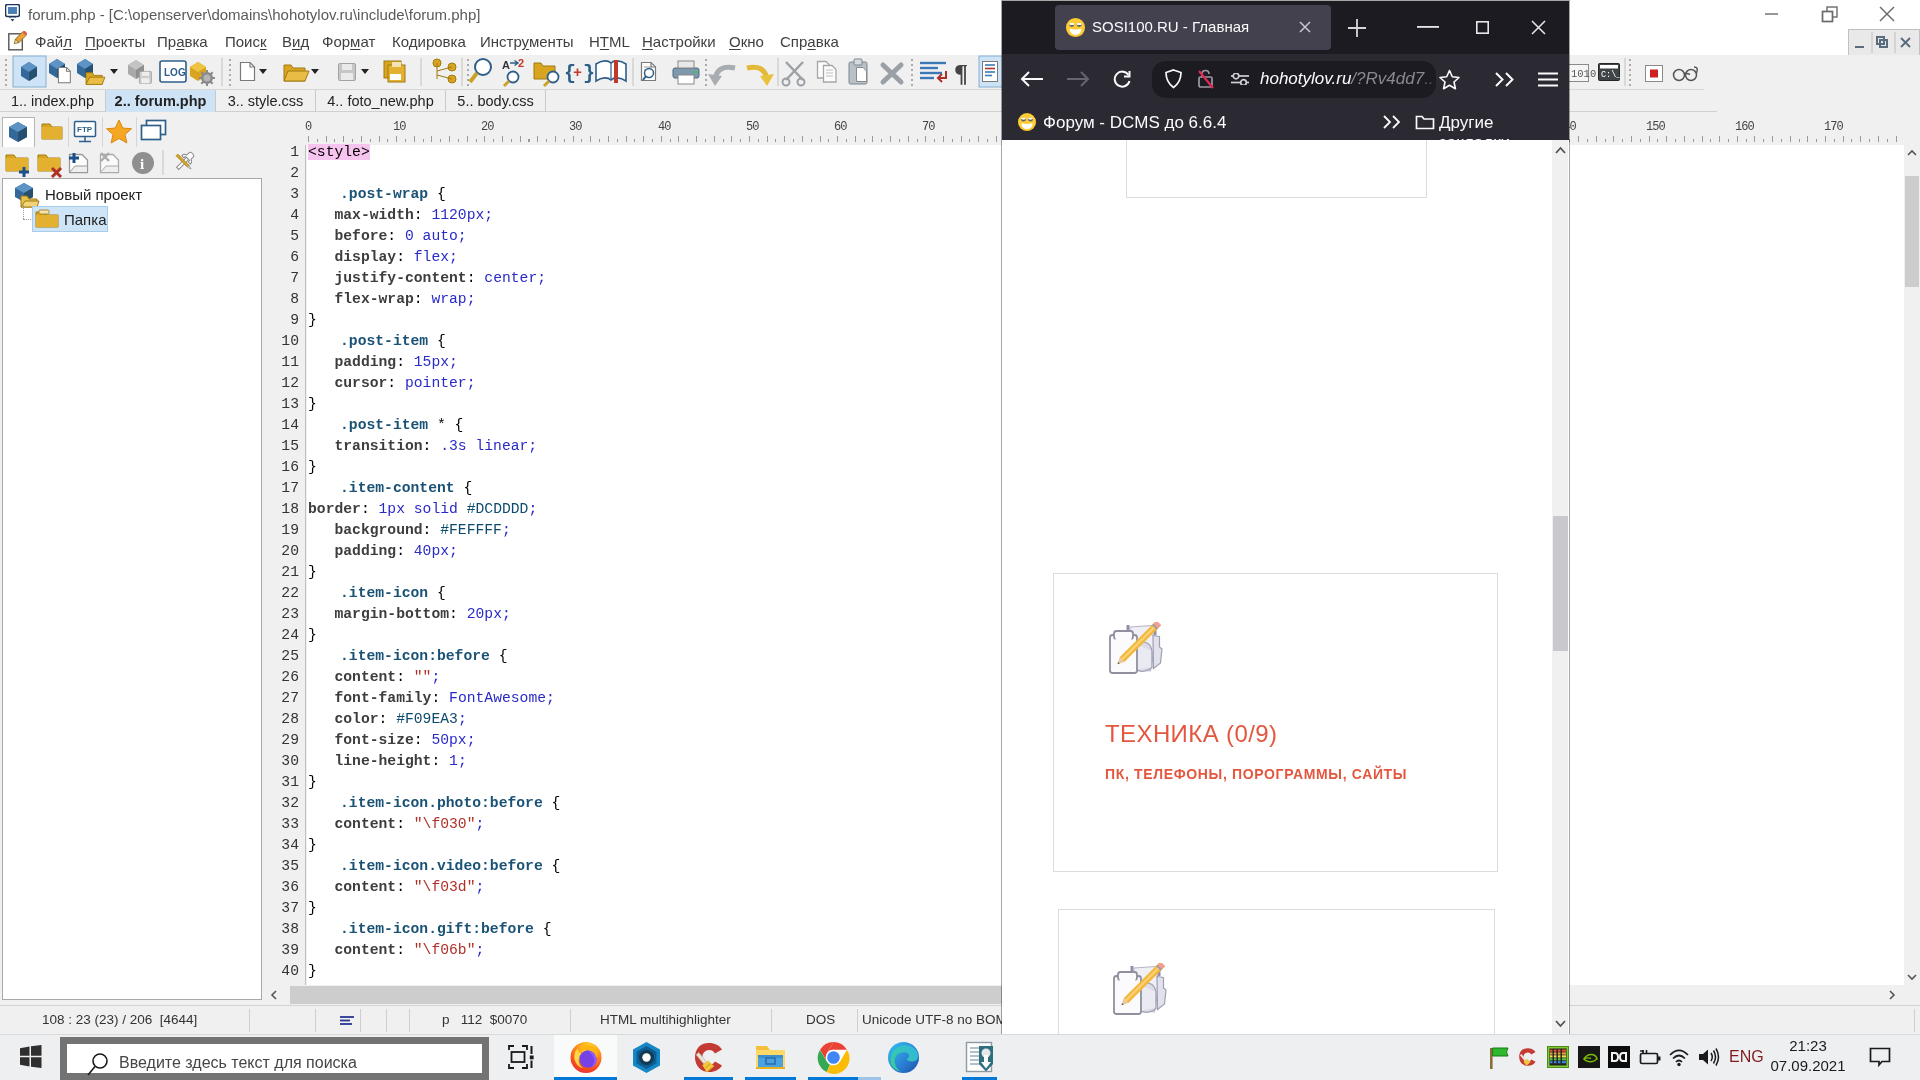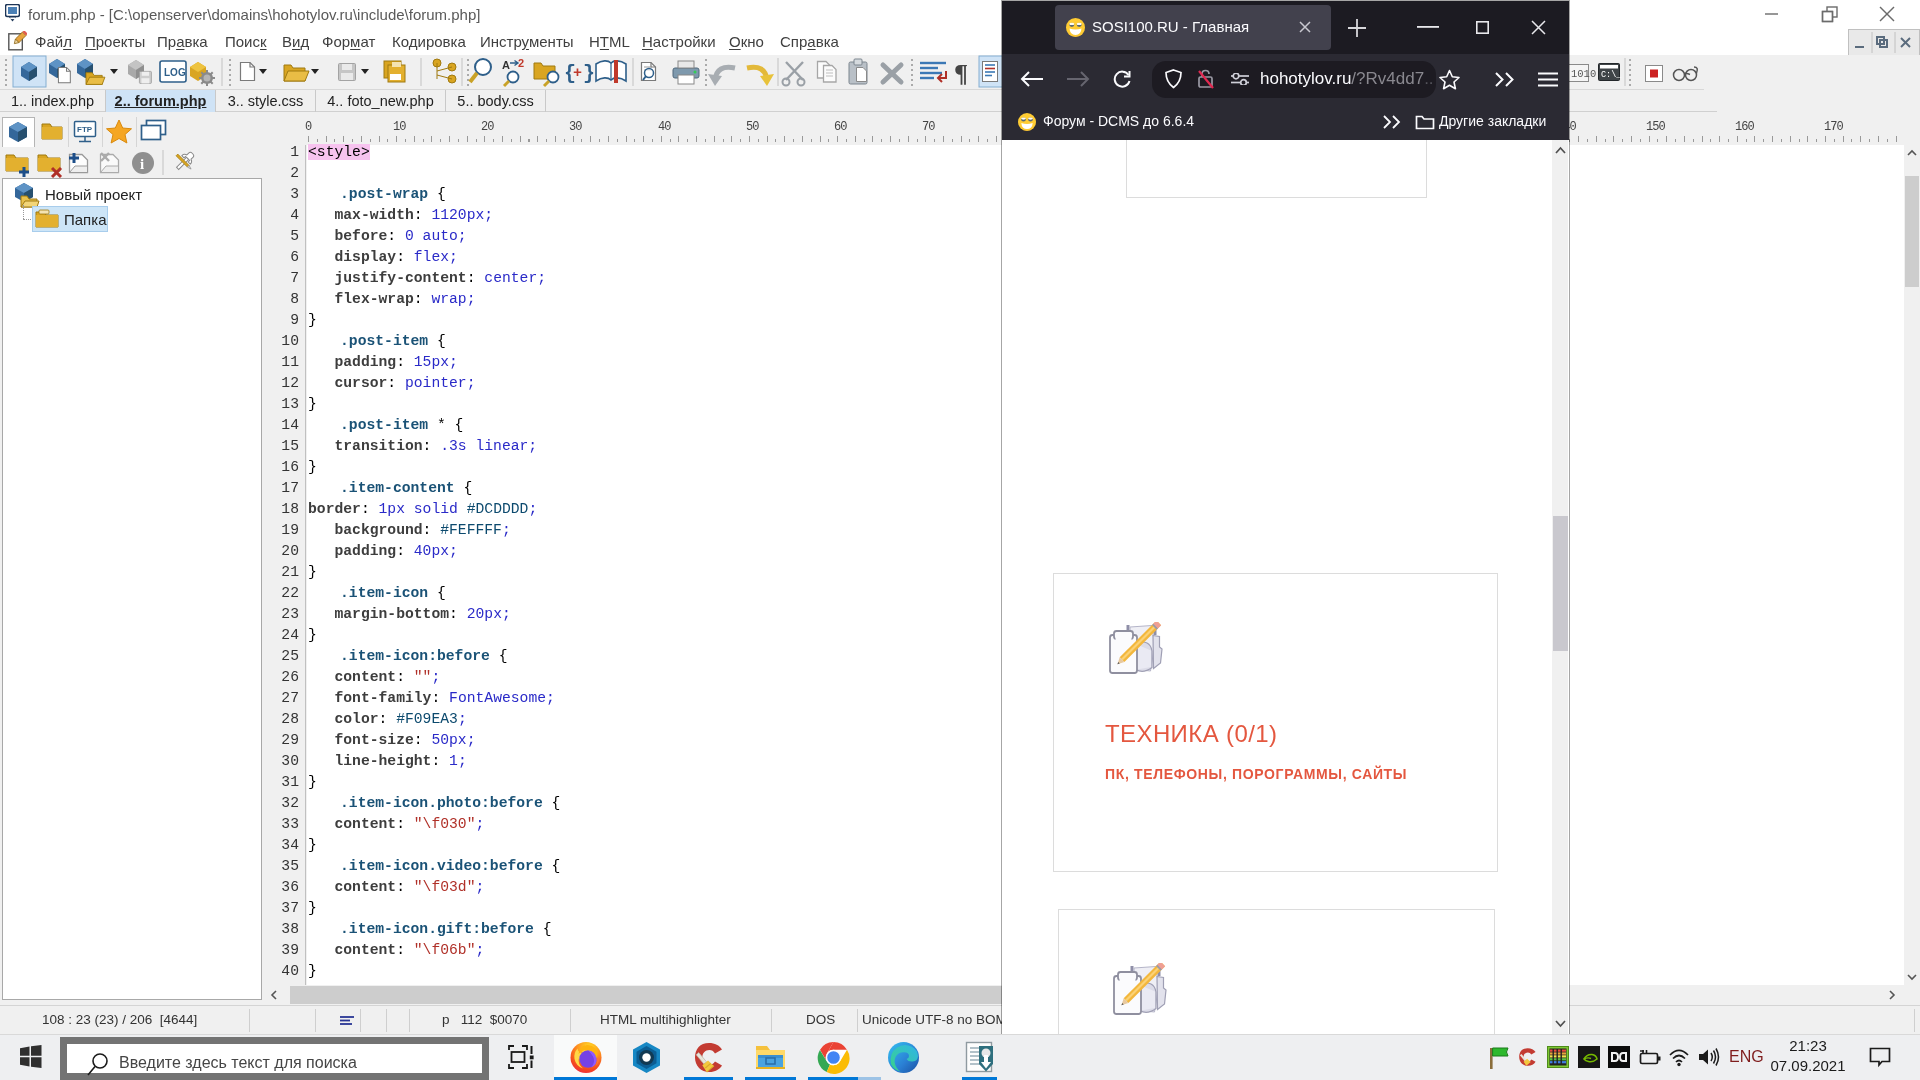--- a/index.html
+++ b/index.html
@@ -9,21 +9,21 @@
 #titlebar { left:0; top:0; width:1920px; height:28px; background:#ffffff; }
 #titletext { left:28px; top:6px; font-size:15px; color:#5a5a5a; }
 #menubar { left:0; top:28px; width:1920px; height:27px; background:#ffffff; }
 .menuitem { position:absolute; top:33px; font-size:15px; color:#404040; }
 .menuitem u { text-decoration:underline; text-underline-offset:2px; }
 #toolbar { left:0; top:55px; width:1920px; height:35px; background:#f0f0f0; }
 #toolbar .bb { position:absolute; top:34px; height:1px; background:#d8d8d8; }
 #tabsrow { left:0; top:90px; width:1717px; height:22px; background:#f0f0f0; border-bottom:1px solid #d0d0d0;}
 .dtab { position:absolute; top:0; height:22px; font-size:14.5px; color:#222; padding-top:3px; text-align:center; border-right:1px solid #c9c9c9; }
 .dtab.active { background:#cfe3f6; font-weight:bold; }
-.dtab.active span { text-decoration:underline; }
+.dtab.active span { }
 
 #sidetabs { left:0; top:117px; width:262px; height:30px; background:#f0f0f0; }
 .stab { position:absolute; top:0; width:33px; height:30px; border-right:1px solid #d5d5d5;}
 .stab.active { background:#fff; border:1px solid #b5b5b5; border-bottom:none; }
 #sidetools { left:0; top:147px; width:262px; height:31px; background:#f0f0f0; }
 #treepanel { left:2px; top:178px; width:260px; height:822px; background:#fff; border:1px solid #a8a8a8; }
 
 #ruler { left:262px; top:117px; width:1642px; height:28px; background:#f0f0f0; font-family:"Liberation Mono",monospace; font-size:12px; color:#444; }
 #rulernums i { position:absolute; top:3px; font-style:normal; letter-spacing:-1px; }
 #gutter { left:262px; top:145px; width:44px; height:840px; background:#f0f0f0; border-right:1px solid #c0c0c0; }
@@ -41,22 +41,22 @@
 #vthumb { position:absolute; left:1px; top:31px; width:14px; height:111px; background:#cdcdcd; }
 #hscroll { left:262px; top:985px; width:1642px; height:20px; background:#f0f0f0; }
 #hthumb { position:absolute; left:28px; top:1px; width:1060px; height:18px; background:#cdcdcd; }
 #statusbar { left:0; top:1005px; width:1920px; height:29px; background:#f0f0f0; border-top:1px solid #d4d4d4; font-size:13.5px; color:#333; }
 .ssep { position:absolute; top:3px; height:23px; width:1px; background:#cfcfcf; }
 
 #ffwin { left:1002px; top:1px; width:567px; height:1033px; background:#fff; box-shadow:0 0 0 1px rgba(0,0,0,.35); }
 #fftabbar { position:absolute; left:0; top:0; width:567px; height:53px; background:#1c1b22; }
 #fftab { position:absolute; left:53px; top:4px; width:276px; height:45px; background:#42414d; border-radius:4px; color:#fbfbfe; font-size:15px; }
 #ffnav { position:absolute; left:0; top:53px; width:567px; height:50px; background:#2b2a33; }
-#ffurl { position:absolute; left:150px; top:7px; width:284px; height:37px; background:#1d1b22; border-radius:14px; }
-#ffbm { position:absolute; left:0; top:103px; width:567px; height:36px; background:#2b2a33; color:#fbfbfe; font-size:14px; }
+#ffurl { position:absolute; left:150px; top:7px; width:284px; height:37px; background:#1d1b22; border-radius:14px;font-style:italic; }
+#ffbm { position:absolute; left:0; top:103px; width:567px; height:36px; background:#2b2a33; color:#fbfbfe; font-size:17px; }
 #ffcontent { position:absolute; left:1px; top:139px; width:565px; height:894px; background:#fff; overflow:hidden; }
 .card { position:absolute; border:1px solid #dcdcdc; background:#fff; }
 .cardtitle { position:absolute; font-size:24px; letter-spacing:0.4px; color:#e4573f; }
 .cardsub { position:absolute; font-size:14px; letter-spacing:0.65px; font-weight:bold; color:#e4573f; }
 .cardmore { position:absolute; font-size:14px; letter-spacing:0.35px; font-weight:bold; color:#3d3d3d; }
 #ffscroll { position:absolute; left:549px; top:0; width:17px; height:894px; background:#f0f0f0; }
 
 #taskbar { left:0; top:1034px; width:1920px; height:46px; background:#eeeff1; border-top:1px solid #d9d9d9; }
 #searchbox { position:absolute; left:60px; top:2px; width:429px; height:43px; background:#fff; border:7px solid #737373; }
 .appunder { position:absolute; top:42px; height:4px; background:#0078d7; }
@@ -716,21 +716,21 @@
         <path d="M1.5 3.5 L7 3.5 L9 6 L18.5 6 L18.5 15.5 L1.5 15.5 Z" fill="none" stroke="#fbfbfe" stroke-width="1.7"></path>
       </svg>
     <div style="position:absolute;left:437px;top:9px">Другие закладки</div>
   </div>
   <div id="ffcontent">
     <div class="card" style="left:123px;top:-10px;width:301px;height:68px"></div>
     <div class="card" style="left:50px;top:433px;width:445px;height:299px">
       <svg style="position:absolute;left:53px;top:48px" width="56" height="56" viewBox="0 0 56 56">
           <use href="#dcms"></use>
         </svg>
-      <div class="cardtitle" style="left:51px;top:146px">ТЕХНИКА (0/1)</div>
+      <div class="cardtitle" style="left:51px;top:146px">ТЕХНИКА (0/9)</div>
       <div class="cardsub" style="left:51px;top:192px">ПК, ТЕЛЕФОНЫ, ПОРОГРАММЫ, САЙТЫ</div>
     </div>
     <div class="card" style="left:55px;top:769px;width:437px;height:300px">
       <svg style="position:absolute;left:52px;top:53px" width="56" height="56" viewBox="0 0 56 56">
           <use href="#dcms"></use>
         </svg>
     </div>
     <div id="ffscroll">
       <svg style="position:absolute;left:3px;top:6px" width="11" height="9">
           <path d="M1 7 L5.5 2 L10 7" stroke="#505050" stroke-width="1.7" fill="none"></path>

